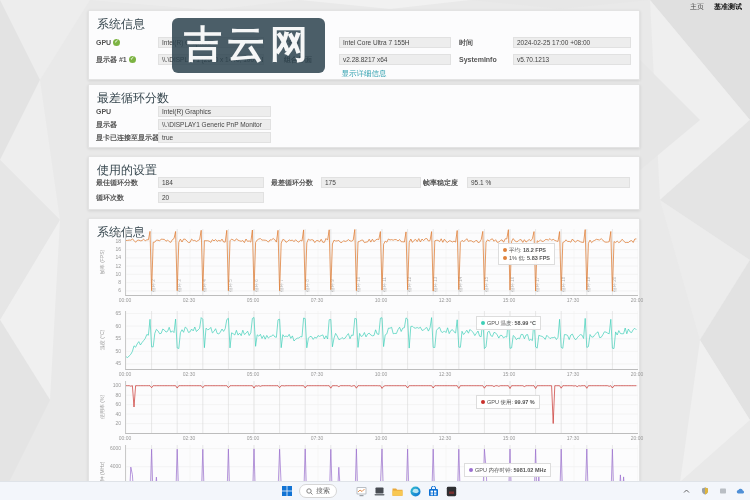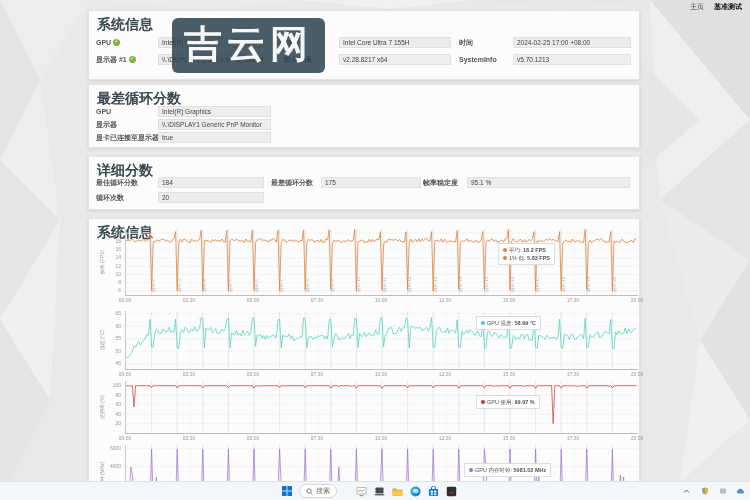--- a/index.html
+++ b/index.html
@@ -6,21 +6,21 @@
   body{width:750px;height:500px;overflow:hidden;position:relative;
        background:#e9e9e9;font-family:"Liberation Sans","DejaVu Sans",sans-serif;}
   #wallpaper{position:absolute;left:0;top:0;z-index:0}
 
   .app-nav{position:absolute;top:2px;right:8px;z-index:20;font-size:7px;color:#444;display:flex;gap:10px}
   .app-nav .navlink{cursor:default}
   .app-nav .active{color:#111;font-weight:bold}
 
   .card{position:absolute;left:88px;width:552px;background:#fcfcfd;border:1px solid #e3e3e3;
         box-shadow:0 1px 3px rgba(0,0,0,.10);box-sizing:border-box;z-index:5}
-  .card-title{position:absolute;left:8px;top:5px;font-size:14px;font-weight:bold;color:#37474f;white-space:nowrap}
+  .card-title{position:absolute;left:8px;top:5px;font-size:12px;font-weight:normal;color:#37474f;white-space:nowrap}
 
   .flabel{position:absolute;font-size:7px;font-weight:bold;color:#555;line-height:11px;white-space:nowrap}
   .fbox{position:absolute;height:11px;background:#ededed;border:1px solid #e1e1e1;box-sizing:border-box;
         font-size:6.5px;color:#444;line-height:8px;padding:1px 3px;white-space:nowrap;overflow:hidden}
   .check{display:inline-block;width:7px;height:7px;background:#7cb342;border-radius:50%;margin-left:2px;
          vertical-align:middle;position:relative;top:-1px}
   .check::after{content:"✓";position:absolute;left:1.2px;top:-2.2px;font-size:5.5px;color:#fff}
 
   .details-link{position:absolute;left:0;right:0;top:58px;text-align:center;font-size:7.5px;color:#2d9fae;cursor:pointer}
 
@@ -87,38 +87,39 @@
       <div class="fbox" style="left: 250px; top: 26px; width: 112px;">Intel Core Ultra 7 155H</div>
       <div class="flabel" style="left: 370px; top: 26px;">时间</div>
       <div class="fbox" style="left: 424px; top: 26px; width: 118px;">2024-02-25 17:00 +08:00</div>
       <div class="flabel" style="left: 7px; top: 43px;">显示器 #1<span class="check"></span></div>
       <div class="fbox" style="left: 69px; top: 43px; width: 106px;">\\.\DISPLAY1 (2560 x 1440, 100% DPI scaling)</div>
       <div class="flabel" style="left: 195px; top: 43px;">组合界面</div>
       <div class="fbox" style="left: 250px; top: 43px; width: 112px;">v2.28.8217 x64</div>
       <div class="flabel" style="left: 370px; top: 43px;">SystemInfo</div>
       <div class="fbox" style="left: 424px; top: 43px; width: 118px;">v5.70.1213</div>
     </div>
+  <div class="details-link">显示详细信息</div>
 </div>
 
 <div class="watermark">吉云网</div>
 
 <div class="card" style="top:84px;height:64px">
   <div class="card-title">最差循环分数</div>
   <div id="set-fields">
       <div class="flabel" style="left: 7px; top: 21px;">GPU</div>
       <div class="fbox" style="left: 69px; top: 21px; width: 113px;">Intel(R) Graphics</div>
       <div class="flabel" style="left: 7px; top: 34px;">显示器</div>
       <div class="fbox" style="left: 69px; top: 34px; width: 113px;">\\.\DISPLAY1 Generic PnP Monitor</div>
       <div class="flabel" style="left: 7px; top: 47px;">显卡已连接至显示器</div>
       <div class="fbox" style="left: 69px; top: 47px; width: 113px;">true</div>
     </div>
 </div>
 
 <div class="card" style="top:156px;height:54px">
-  <div class="card-title">详细分数</div>
+  <div class="card-title">使用的设置</div>
   <div id="sc-fields">
       <div class="flabel" style="left: 7px; top: 20px;">最佳循环分数</div>
       <div class="fbox" style="left: 69px; top: 20px; width: 106px;">184</div>
       <div class="flabel" style="left: 182px; top: 20px;">最差循环分数</div>
       <div class="fbox" style="left: 232px; top: 20px; width: 100px;">175</div>
       <div class="flabel" style="left: 334px; top: 20px;">帧率稳定度</div>
       <div class="fbox" style="left: 378px; top: 20px; width: 163px;">95.1 %</div>
       <div class="flabel" style="left: 7px; top: 35px;">循环次数</div>
       <div class="fbox" style="left: 69px; top: 35px; width: 106px;">20</div>
     </div>

